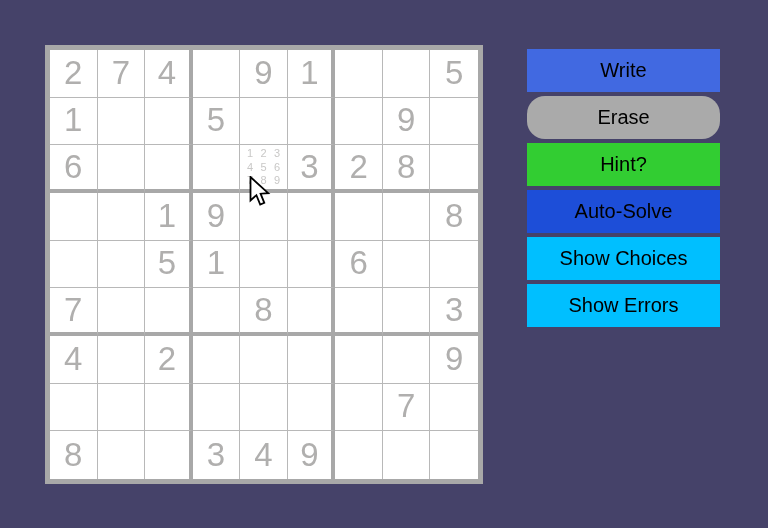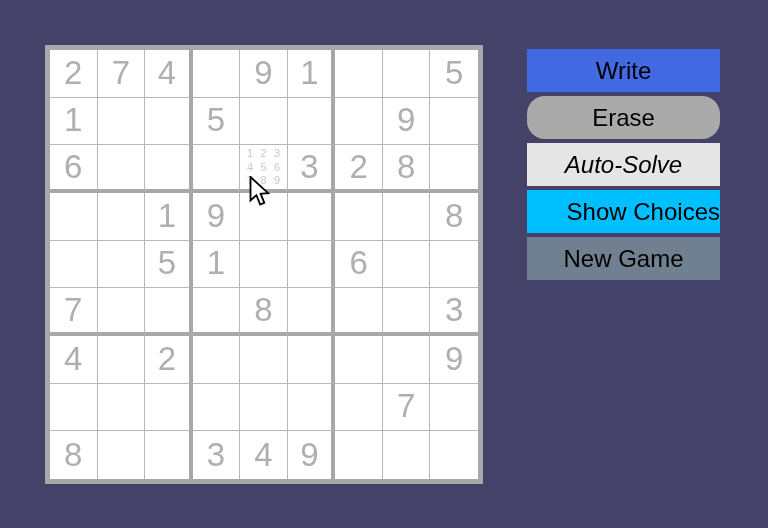--- a/index.html
+++ b/index.html
@@ -95,21 +95,21 @@
     top: 49px;
     width: 193px;
     display: flex;
     flex-direction: column;
     gap: 4px;
   }
   .btn {
     height: 43px;
     line-height: 43px;
     text-align: center;
-    font-size: 24px;
+    font-size: 20px;
     color: #000000;
     font-family: "Liberation Sans", sans-serif;
     cursor: pointer;
     user-select: none;
     box-sizing: border-box;
     white-space: nowrap;
     overflow: hidden;
   }
 
   
@@ -281,22 +281,23 @@
         </div>
         <div class="cell row-last"></div>
         <div class="cell row-last"></div>
         <div class="cell col-last row-last"></div>
       </div>
   </div>
 
   <div id="panel">
       <div class="btn" style="background: rgb(65, 105, 225);">Write</div>
       <div class="btn" style="background: rgb(170, 170, 170); border-radius: 18px;">Erase</div>
-      <div class="btn" style="background: #e5e5e5; font-style: italic;">Auto-Solve</div>
-      <div class="btn" style="background: rgb(0, 191, 255); text-align: right;">Show Choices</div>
-      <div class="btn" style="background: rgb(112, 128, 144);">New Game</div>
+      <div class="btn" style="background: rgb(50, 205, 50);">Hint?</div>
+      <div class="btn" style="background: #1d4ed8;">Auto-Solve</div>
+      <div class="btn" style="background: rgb(0, 191, 255);">Show Choices</div>
+      <div class="btn" style="background: rgb(0, 191, 255);">Show Errors</div>
     </div>
 
   <svg id="cursor" viewBox="0 0 22 32" xmlns="http://www.w3.org/2000/svg" style="left: 249px; top: 176px;">
     <path d="M1.5 1 L1.5 24.5 L7.4 19.2 L11.2 28.6 L15.3 26.8 L11.6 17.7 L19.2 17.2 Z" fill="#ffffff" stroke="#000000" stroke-width="1.8" stroke-linejoin="miter"></path>
   </svg>
 
 </div>
 
 </body></html>

